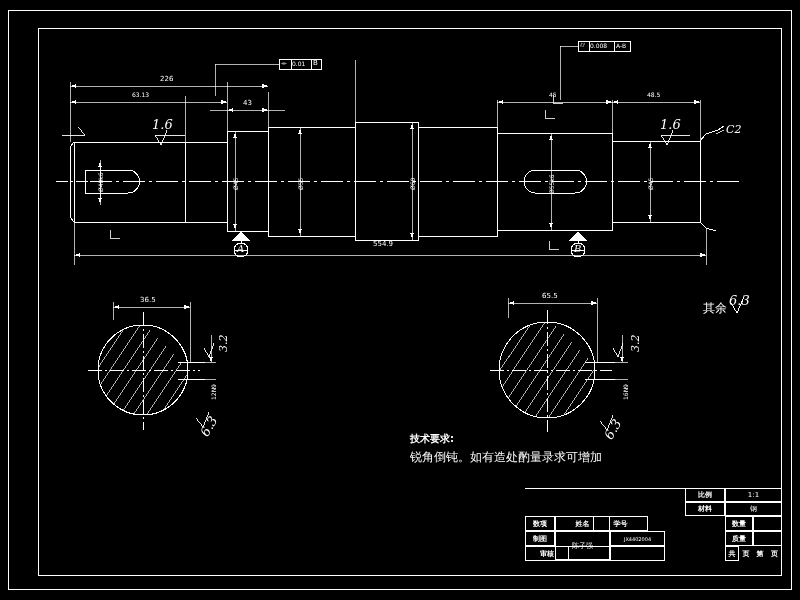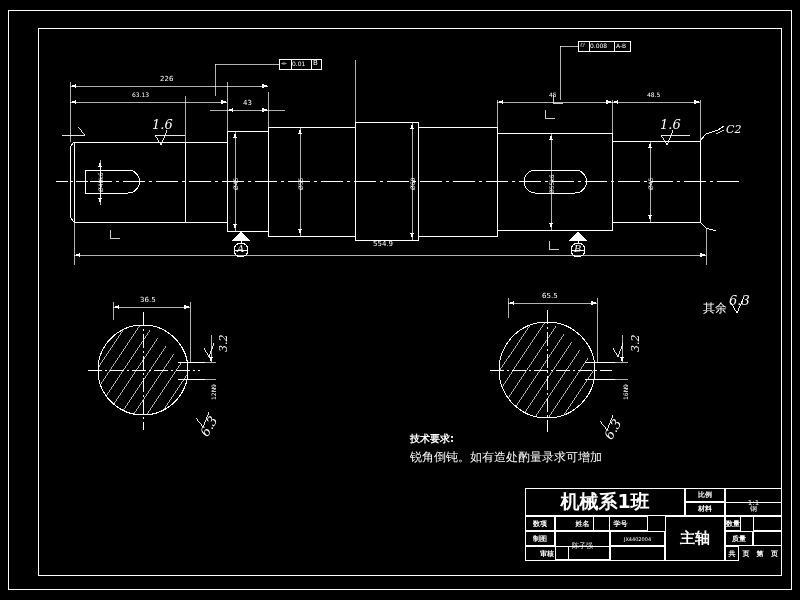--- a/index.html
+++ b/index.html
@@ -348,43 +348,41 @@
   <div class="txt rough rot-deg" style="left:602px; top:435px;">6.3</div>
 
   <div class="txt cnote" style="left:703px; top:302px;">其余</div>
   <div class="txt rough" style="left:729px; top:294px;">6.3</div>
 
   <div class="txt cnote-b" style="left:410px; top:434px;">技术要求:</div>
   <div class="txt cnote" style="left:410px; top:451px;">锐角倒钝。如有造处酌量录求可增加</div>
 
   <div class="abs" id="title-block">
 
-    <div class="tb-cell tb-big" style="left:0px; top:0px; width:160px; height:28px;">机械系1班</div>
 
     <div class="tb-cell tb-label" style="left:160px; top:0px; width:40px; height:14px;">比例</div>
-    <div class="tb-cell tb-val" style="left:200px; top:0px; width:57px; height:29px;">1:1</div>
+    <div class="tb-cell tb-val" style="left:200px; top:0px; width:57px; height:14px;">1:1</div>
 
     <div class="tb-cell tb-label" style="left:160px; top:14px; width:40px; height:14px;">材料</div>
     <div class="tb-cell tb-val" style="left:200px; top:14px; width:57px; height:14px;">钢</div>
 
     <div class="tb-cell tb-label" style="left:0px; top:28px; width:30px; height:15px;">数项</div>
     <div class="tb-cell tb-label" style="left:30px; top:28px; width:55px; height:15px;">姓名</div>
     <div class="tb-cell tb-label" style="left:68px; top:28px; width:55px; height:15px;">学号</div>
 
     <div class="tb-cell tb-label" style="left:0px; top:43px; width:30px; height:15px;">制图</div>
     <div class="tb-cell tb-val" style="left:30px; top:43px; width:55px; height:29px;">陈子强</div>
     <div class="tb-cell" style="left:85px; top:43px; width:55px; height:15px; font-size:5px;">JX4402004</div>
 
     <div class="tb-cell tb-label" style="left:0px; top:58px; width:44px; height:15px;">审核</div>
     <div class="tb-cell tb-val" style="left:30px; top:58px; width:55px; height:15px;"></div>
     <div class="tb-cell tb-val" style="left:85px; top:58px; width:55px; height:15px;"></div>
 
-    <div class="tb-cell tb-mid" style="left:140px; top:28px; width:60px; height:45px;">主轴</div>
-
-    <div class="tb-cell tb-label" style="left:200px; top:28px; width:16px; height:15px;">数量</div>
+
+    <div class="tb-cell tb-label" style="left:200px; top:28px; width:28px; height:15px;">数量</div>
     <div class="tb-cell tb-val" style="left:228px; top:28px; width:29px; height:15px;"></div>
     <div class="tb-cell tb-label" style="left:200px; top:43px; width:28px; height:15px;">质量</div>
     <div class="tb-cell tb-val" style="left:228px; top:43px; width:29px; height:15px;"></div>
 
     <div class="tb-cell tb-label" style="left:200px; top:58px; width:14px; height:15px;">共</div>
     <div class="tb-cell tb-label nb" style="left:214px; top:58px; width:14px; height:15px;">页</div>
     <div class="tb-cell tb-label nb" style="left:228px; top:58px; width:14px; height:15px;">第</div>
     <div class="tb-cell tb-label nb" style="left:242px; top:58px; width:15px; height:15px;">页</div>
   </div>
 

